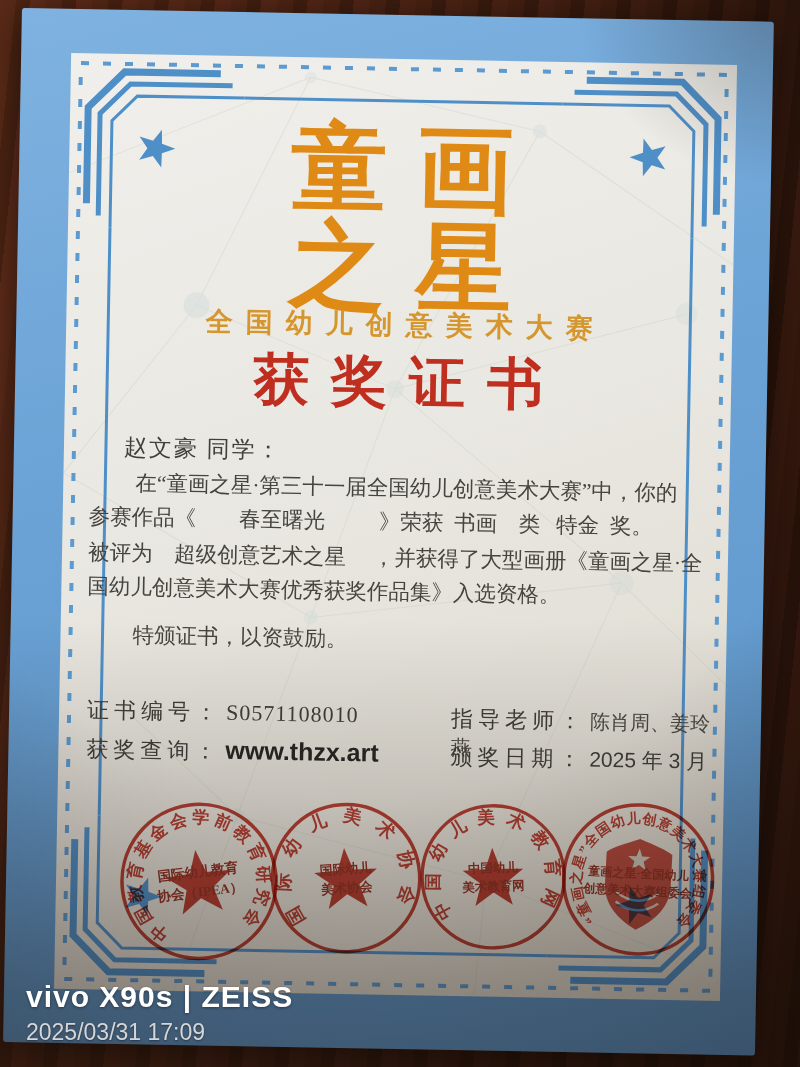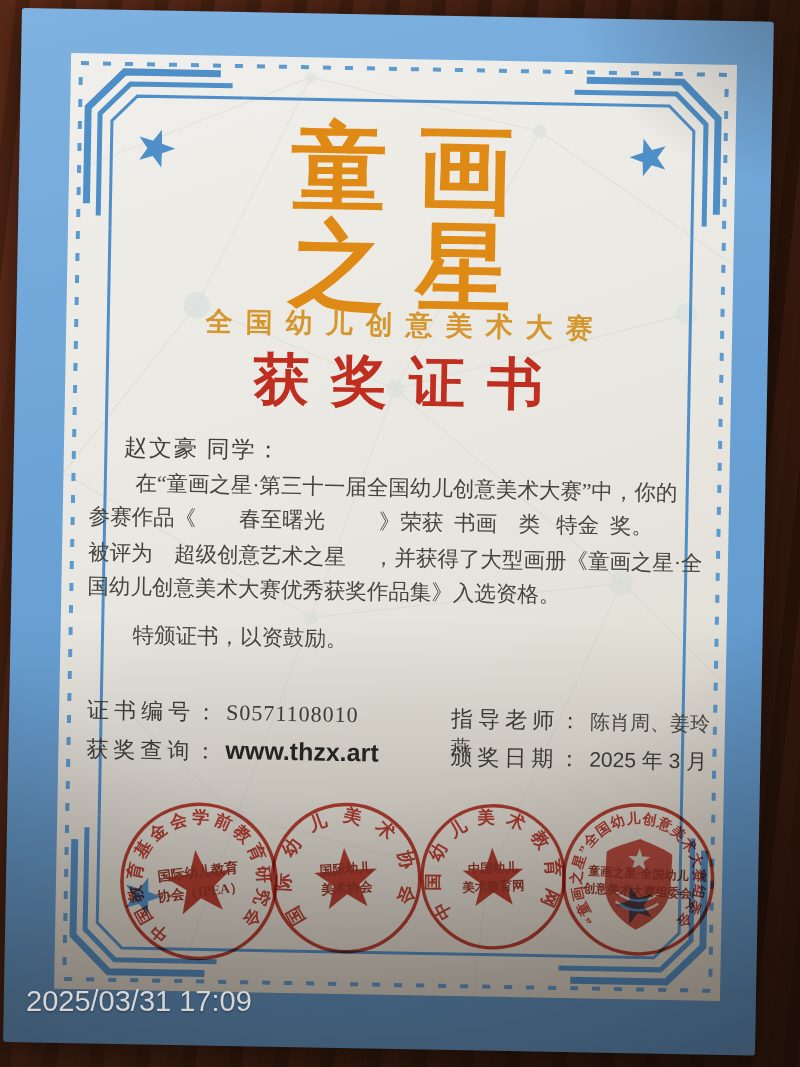--- a/index.html
+++ b/index.html
@@ -75,21 +75,21 @@
   
   .vignette{
     position:absolute;left:0;top:0;width:800px;height:1067px;pointer-events:none;
     background:
       radial-gradient(120% 90% at 45% 28%, rgba(0,0,0,0) 52%, rgba(24,14,7,.34) 100%),
       linear-gradient(to bottom, rgba(0,0,0,0) 58%, rgba(22,13,7,.30) 93%),
       radial-gradient(40% 25% at 100% 0%, rgba(18,10,5,.30), rgba(0,0,0,0) 70%);
   }
   .watermark{position:absolute;left:26px;top:980px;z-index:5;font-family:"Liberation Sans",sans-serif;}
   .wm-device{font-size:30px;font-weight:bold;color:#ffffff;letter-spacing:1px;text-shadow:0 1px 3px rgba(0,0,0,.4);}
-  .wm-date{font-size:29px;color:#d4d6d8;margin-top:5px;text-shadow:0 1px 2px rgba(0,0,0,.4);}
+  .wm-date{font-size:23px;color:#d4d6d8;margin-top:5px;text-shadow:0 1px 2px rgba(0,0,0,.4);}
 </style>
 </head>
 <body>
 
 <div class="paper">
   <div class="panel">
 
     <svg class="bg-pattern" width="666" height="936" opacity="0.45">
       <g opacity="0.5">
         <line x1="0" y1="120" x2="240" y2="20"></line>
@@ -222,14 +222,15 @@
       <text class="seal-center small" y="-2">童画之星·全国幼儿</text>
       <text class="seal-center small" y="16">创意美术大赛组委会</text>
     </svg>
 
   </div>
 </div>
 
 <div class="vignette"></div>
 
 <div class="watermark">
+  <div class="wm-device">vivo X90s | ZEISS</div>
   <div class="wm-date">2025/03/31 17:09</div>
 </div>
 
 </body></html>

